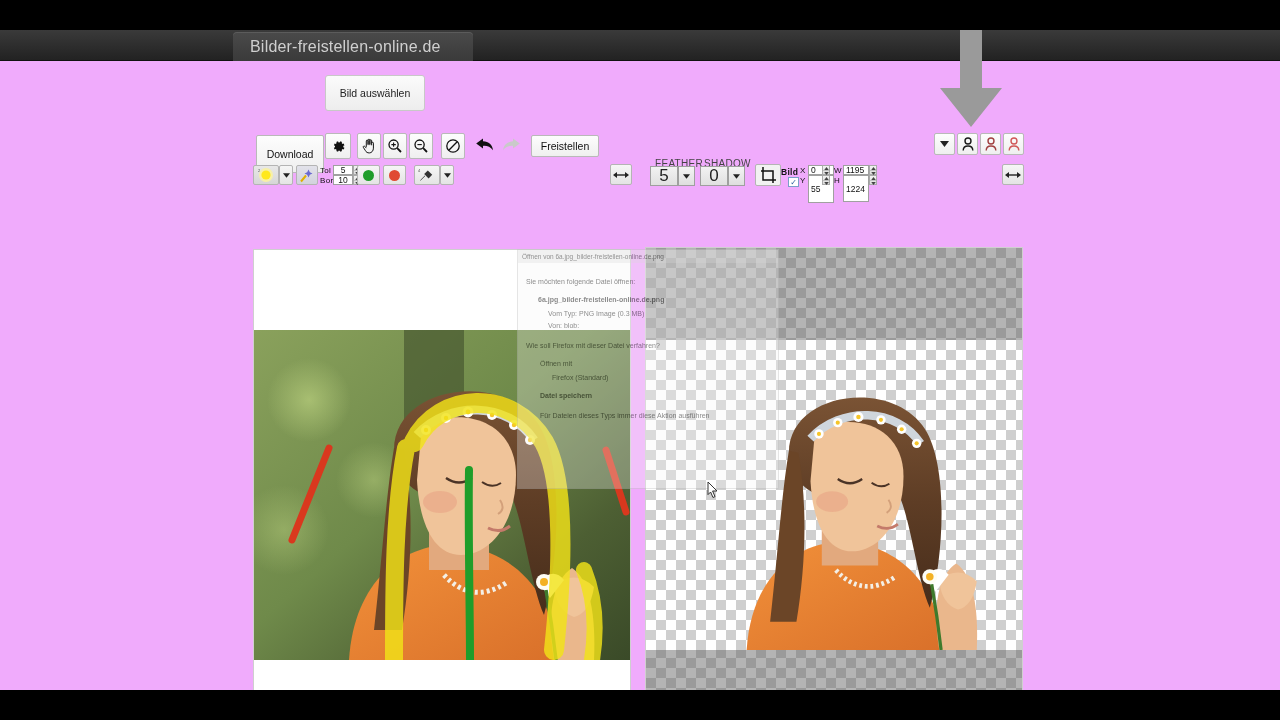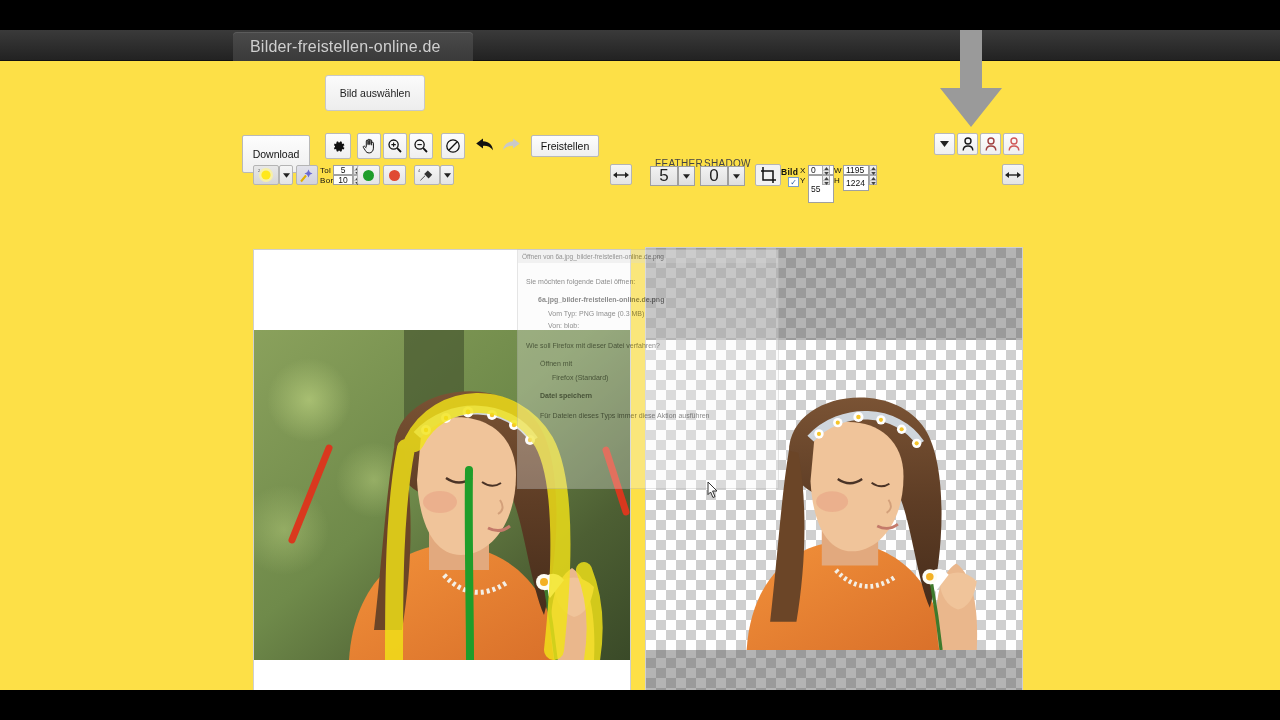--- a/index.html
+++ b/index.html
@@ -20,21 +20,21 @@
     border-radius:4px 4px 0 0;
     box-shadow:inset 0 1px 0 rgba(255,255,255,.10);
   }
   .titlebar .tabtext{
     position:absolute; left:250px; top:8px; width:260px;
     color:#cfcfcf; font-size:16px; letter-spacing:.2px; white-space:nowrap;
   }
 
   
   .page{
-    position:absolute; left:0; top:61px; width:1280px; height:629px; background:#fde047;
+    position:absolute; left:0; top:61px; width:1280px; height:629px; background:#f0abfc;
   }
 
   
   .btn-choose{
     position:absolute; left:325px; top:14px; width:100px; height:36px;
     background:linear-gradient(to bottom,#fbfbfb,#ededed);
     border:1px solid #c8c8c8; border-radius:3px;
     font-size:10.5px; color:#222; cursor:pointer;
     display:flex; align-items:center; justify-content:center;
   }
@@ -140,21 +140,21 @@
   <div class="page">
 
     <div class="btn-choose">Bild auswählen</div>
 
     <svg class="bigarrow" viewBox="0 0 66 100">
       <path d="M22 0 H44 V58 H64 L33 97 L2 58 H22 Z" fill="#9a9a9a"></path>
     </svg>
 
     <div class="toolbar">
 
-      <div class="tb flat" style="left:242px;top:0;width:68px;height:38px;">Download</div>
+      <div class="tb flat" style="left:256px;top:0;width:68px;height:38px;">Download</div>
 
       <div class="tb flat" style="left:325px;top:-2px;width:26px;height:26px;font-size:15px;">
         <svg width="15" height="15" viewBox="0 0 16 16">
           <path fill="#111" d="M8 5.2a2.8 2.8 0 1 0 0 5.6 2.8 2.8 0 0 0 0-5.6zm0 4.2a1.4 1.4 0 1 1 0-2.8 1.4 1.4 0 0 1 0 2.8z"></path>
           <path fill="#111" d="M14.3 9.2l-1.2-.4a5.3 5.3 0 0 0 0-1.6l1.2-.4-.7-1.9-1.2.5a5.2 5.2 0 0 0-1.1-1.1l.5-1.2L9.9 2.4l-.4 1.2a5.3 5.3 0 0 0-1.6 0L7.5 2.4 5.6 3.1l.5 1.2a5.2 5.2 0 0 0-1.1 1.1l-1.2-.5-.7 1.9 1.2.4a5.3 5.3 0 0 0 0 1.6l-1.2.4.7 1.9 1.2-.5a5.2 5.2 0 0 0 1.1 1.1l-.5 1.2 1.9.7.4-1.2a5.3 5.3 0 0 0 1.6 0l.4 1.2 1.9-.7-.5-1.2a5.2 5.2 0 0 0 1.1-1.1l1.2.5z"></path>
         </svg>
       </div>
 
       <div class="tb flat" style="left:357px;top:-2px;width:24px;height:26px;">
         <svg width="15" height="16" viewBox="0 0 16 18">
@@ -365,21 +365,21 @@
               </svg>
             </i>
           <i>
               <svg width="5" height="3" viewBox="0 0 9 6" style="position:absolute;left:1px;top:1px;">
                 <path fill="#444" d="M0 0h9L4.5 6z"></path>
               </svg>
             </i>
         </div>
 
         <div class="lbl-small" style="left:834px;top:41px;font-size:8px;color:#111;">H</div>
-        <div class="field" style="left:843px;top:40px;width:26px;height:16px;">1224</div>
+        <div class="field" style="left:843px;top:40px;width:26px;height:27px;">1224</div>
         <div class="spinarrows" style="left:869px;top:40px;height:10px;width:8px;">
           <i>
               <svg width="5" height="3" viewBox="0 0 9 6" style="position:absolute;left:1px;top:1px;">
                 <path fill="#444" d="M4.5 0L9 6H0z"></path>
               </svg>
             </i>
           <i>
               <svg width="5" height="3" viewBox="0 0 9 6" style="position:absolute;left:1px;top:1px;">
                 <path fill="#444" d="M0 0h9L4.5 6z"></path>
               </svg>

